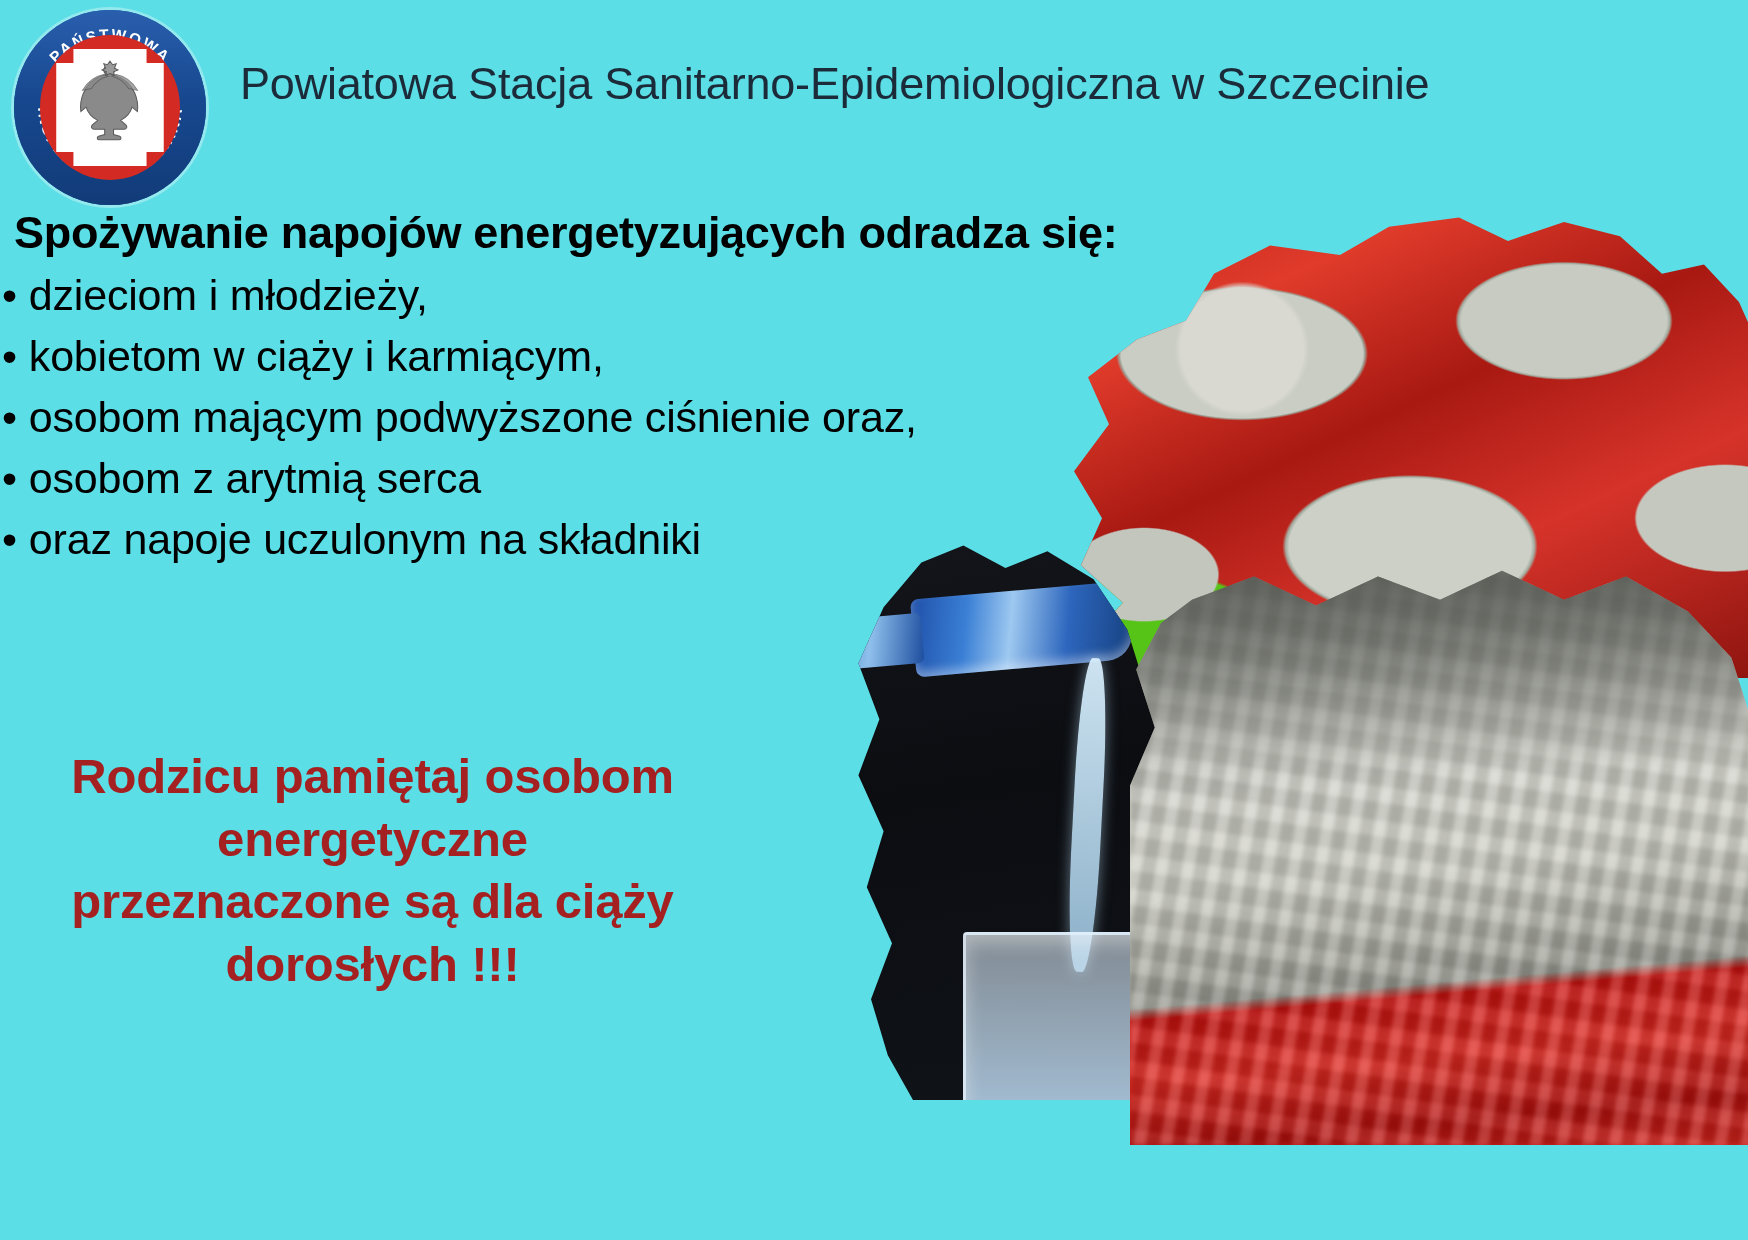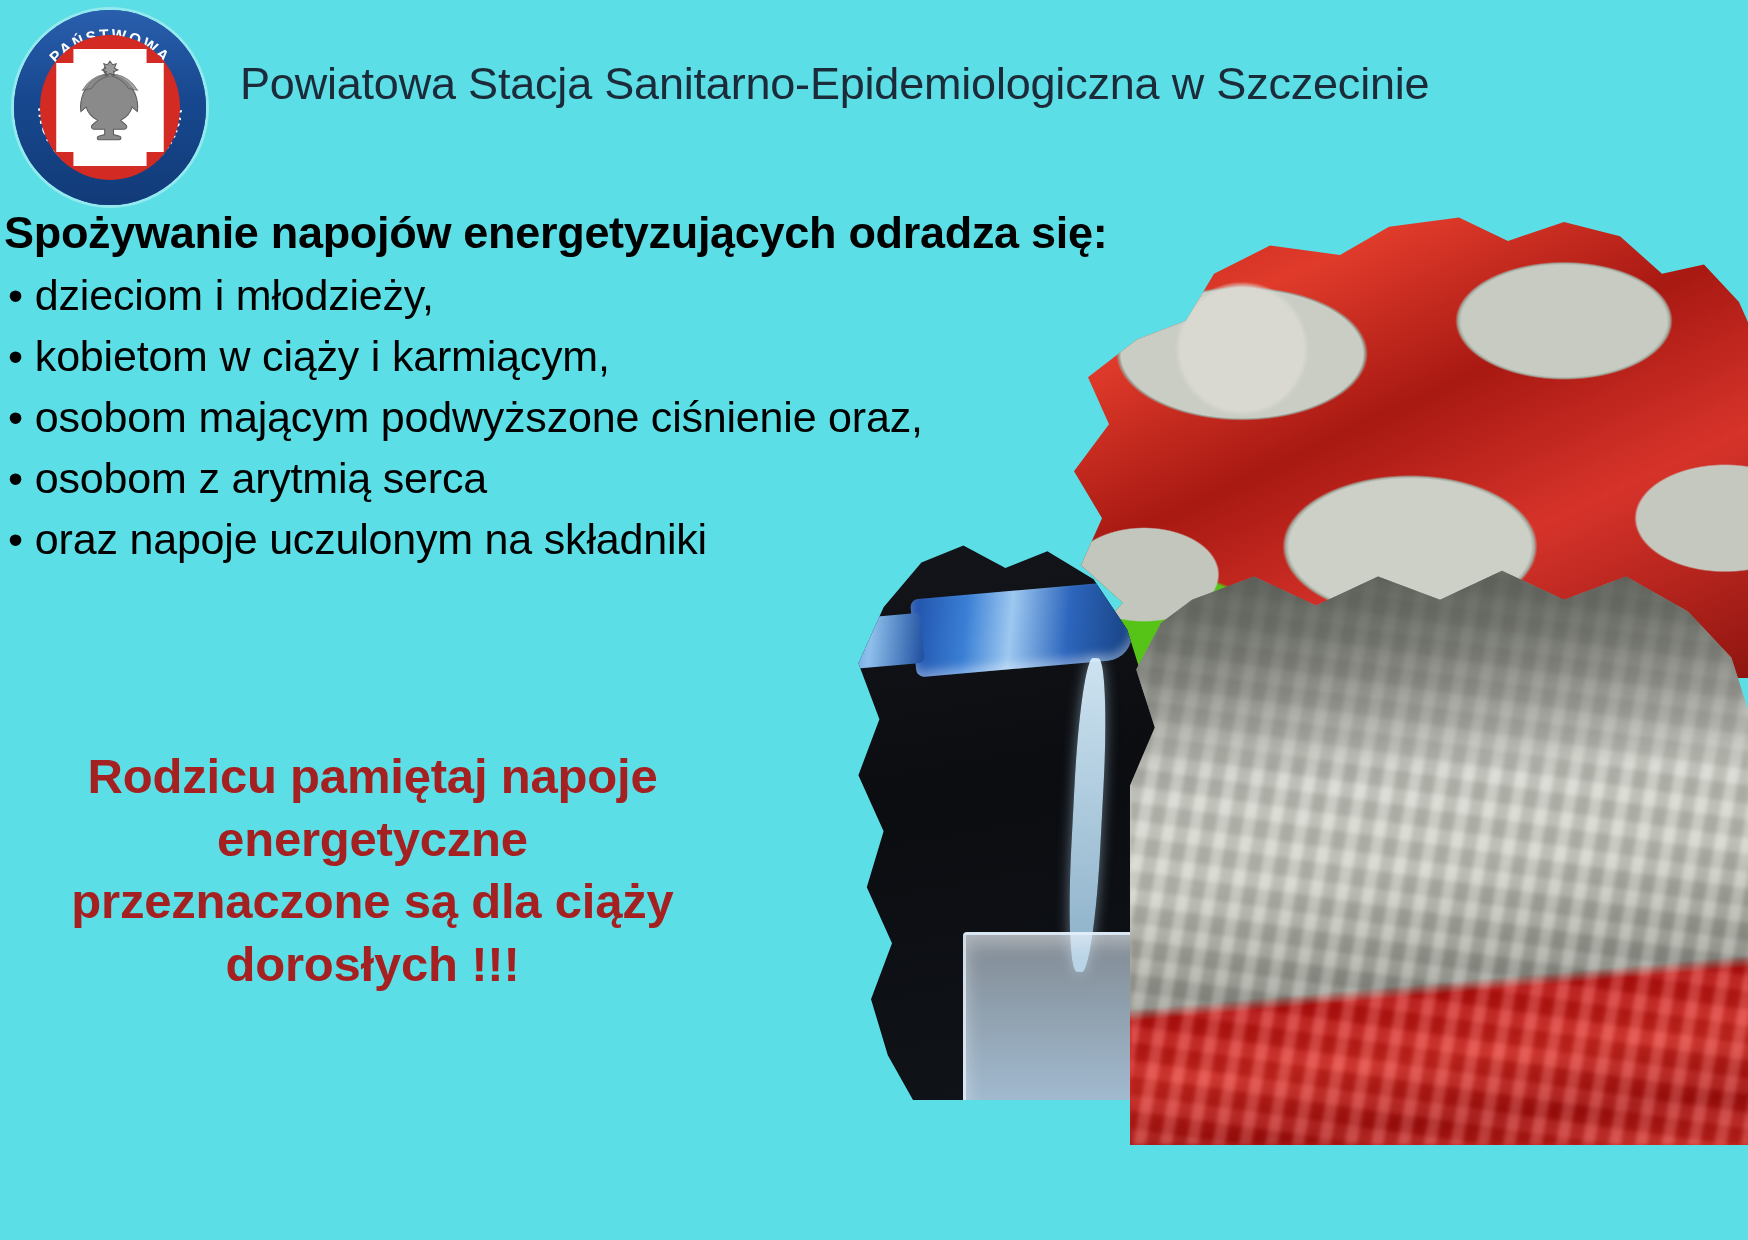--- a/index.html
+++ b/index.html
@@ -44,27 +44,27 @@
   .title{
     position:absolute;left:240px;top:58px;
     font-size:45px;color:#1b2b3a;white-space:nowrap;
     letter-spacing:-.2px;
   }
 
   
   .content{position:absolute;left:0;top:205px;width:1160px;z-index:25;}
   .heading{
     font-size:45px;font-weight:bold;color:#000;
-    margin:0 0 4px 0;padding-left:4px;letter-spacing:-.3px;
+    margin:0 0 4px 0;padding-left:14px;letter-spacing:-.3px;
     line-height:1.25;
   }
   .bullets{list-style:none;margin:0;padding:0;}
   .bullets li{
     font-size:43px;color:#000;line-height:1.42;
-    padding-left:8px;white-space:nowrap;letter-spacing:-.2px;
+    padding-left:2px;white-space:nowrap;letter-spacing:-.2px;
   }
   .bullets li .dot{display:inline-block;margin-right:12px;}
 
   
   .callout{
     position:absolute;left:0px;top:745px;width:745px;z-index:26;
     text-align:center;color:#a52121;font-weight:bold;
     font-size:49px;line-height:1.28;letter-spacing:-.2px;
   }
   .callout div{white-space:nowrap;}
@@ -194,19 +194,19 @@
     <ul class="bullets">
       <li><span class="dot">•</span><span>dzieciom i młodzieży,</span></li>
       <li><span class="dot">•</span><span>kobietom w ciąży i karmiącym,</span></li>
       <li><span class="dot">•</span><span>osobom mającym podwyższone ciśnienie oraz,</span></li>
       <li><span class="dot">•</span><span>osobom z arytmią serca</span></li>
       <li><span class="dot">•</span><span>oraz napoje uczulonym na składniki</span></li>
     </ul>
   </div>
 
   <div class="callout">
-    <div>Rodzicu pamiętaj napoje</div>
+    <div>Rodzicu pamiętaj osobom</div>
     <div>energetyczne</div>
     <div>przeznaczone są dla ciąży</div>
     <div>dorosłych !!!</div>
   </div>
 
 </div>
 
 </body></html>

